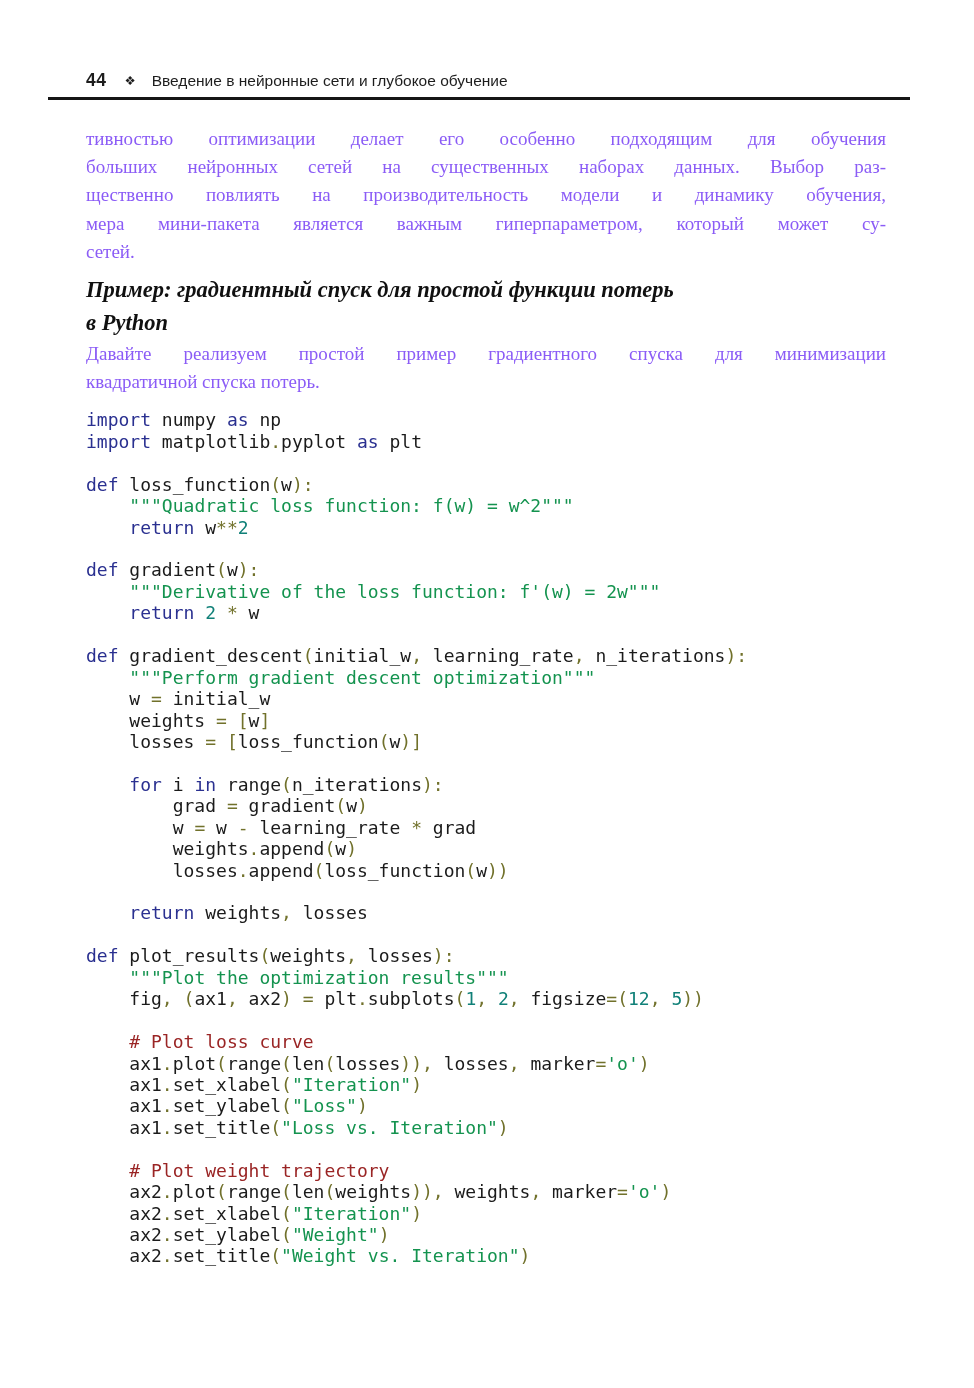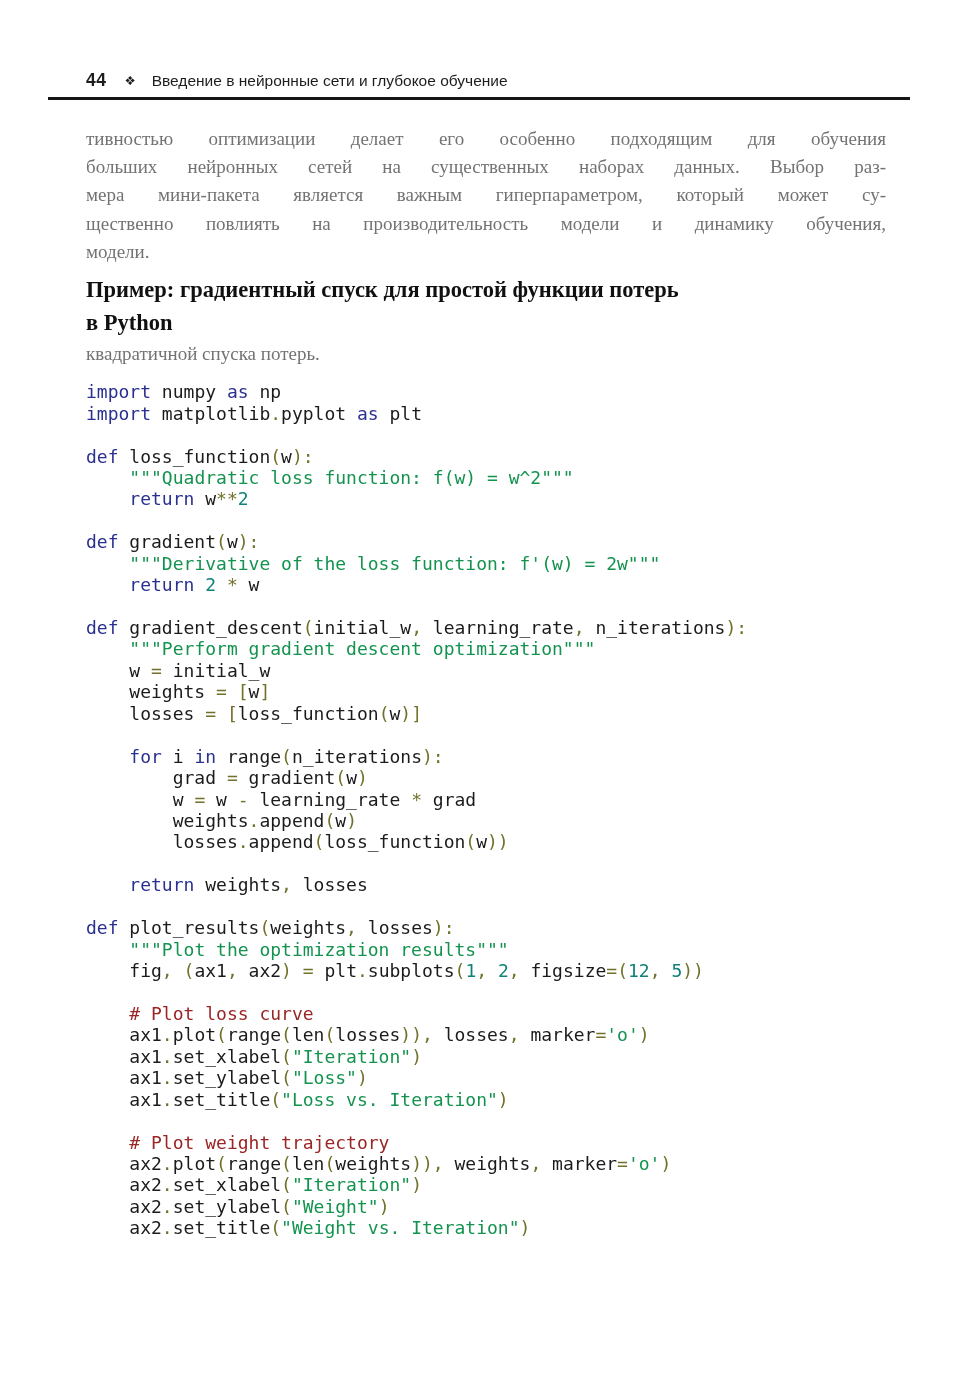--- a/index.html
+++ b/index.html
@@ -21,30 +21,30 @@
     font-family:"Liberation Sans",sans-serif;
     height:21px;
   }
   .pg-num{font-size:17.5px;font-weight:bold;color:#1d1d1d;letter-spacing:.5px;}
   .sep-icon{font-size:12.5px;color:#1d1d1d;margin-left:18px;margin-right:16px;position:relative;top:-1px;}
   .run-title{font-size:15.5px;color:#1d1d1d;text-align:right;}
   .rule{margin-left:-38px;width:862px;height:3px;background:#161616;margin-top:6px;}
   .para{
     font-family:"Liberation Serif",serif;
     font-size:19px;line-height:28.2px;
-    width:800px;color:#737373;
+    width:800px;color:#8b5cf6;
   }
   .para1{margin-top:25px;}
   .para2{margin-top:1px;}
   .bline{text-align:left;}
   .jline{text-align:justify;text-align-last:justify;}
   .heading{
     margin-top:7px;
     font-family:"Liberation Serif",serif;
-    font-weight:bold;
+    font-style:italic;font-weight:bold;
     font-size:22.5px;line-height:33px;color:#101010;
     width:820px;
   }
   .code{
     margin-top:13px;
     font-family:"DejaVu Sans Mono",monospace;
     font-size:18px;line-height:21.45px;
     color:var(--pl);
   }
   .code-line{height:21.45px;white-space:pre;}
@@ -62,28 +62,29 @@
   <header class="hdr">
     <span class="pg-num">44</span>
     <span class="sep-icon">❖</span>
     <span class="run-title">Введение в нейронные сети и глубокое обучение</span>
   </header>
   <div class="rule"></div>
 
   <div class="para para1" id="para1">
       <div class="bline jline">тивностью оптимизации делает его особенно подходящим для обучения</div>
       <div class="bline jline">больших нейронных сетей на существенных наборах данных. Выбор раз-</div>
+      <div class="bline jline">щественно повлиять на производительность модели и динамику обучения,</div>
       <div class="bline jline">мера мини-пакета является важным гиперпараметром, который может су-</div>
-      <div class="bline jline">щественно повлиять на производительность модели и динамику обучения,</div>
-      <div class="bline">модели.</div>
+      <div class="bline">сетей.</div>
     </div>
 
   <h2 class="heading" id="heading">
       <div class="bline">Пример: градиентный спуск для простой функции потерь</div>
       <div class="bline">в Python</div>
     </h2>
 
   <div class="para para2" id="para2">
+      <div class="bline jline">Давайте реализуем простой пример градиентного спуска для минимизации</div>
       <div class="bline">квадратичной спуска потерь.</div>
     </div>
 
   <pre class="code" id="code"><div class="code-line"><span class="tk-kw">import</span><span class="tk-pl"> numpy </span><span class="tk-kw">as</span><span class="tk-pl"> np</span></div><div class="code-line"><span class="tk-kw">import</span><span class="tk-pl"> matplotlib</span><span class="tk-op">.</span><span class="tk-pl">pyplot </span><span class="tk-kw">as</span><span class="tk-pl"> plt</span></div><div class="code-line">&nbsp;</div><div class="code-line"><span class="tk-kw">def</span><span class="tk-pl"> loss_function</span><span class="tk-op">(</span><span class="tk-pl">w</span><span class="tk-op">):</span></div><div class="code-line"><span class="tk-pl">    </span><span class="tk-st">"""Quadratic loss function: f(w) = w^2"""</span></div><div class="code-line"><span class="tk-pl">    </span><span class="tk-kw">return</span><span class="tk-pl"> w</span><span class="tk-op">**</span><span class="tk-nu">2</span></div><div class="code-line">&nbsp;</div><div class="code-line"><span class="tk-kw">def</span><span class="tk-pl"> gradient</span><span class="tk-op">(</span><span class="tk-pl">w</span><span class="tk-op">):</span></div><div class="code-line"><span class="tk-pl">    </span><span class="tk-st">"""Derivative of the loss function: f'(w) = 2w"""</span></div><div class="code-line"><span class="tk-pl">    </span><span class="tk-kw">return</span><span class="tk-pl"> </span><span class="tk-nu">2</span><span class="tk-pl"> </span><span class="tk-op">*</span><span class="tk-pl"> w</span></div><div class="code-line">&nbsp;</div><div class="code-line"><span class="tk-kw">def</span><span class="tk-pl"> gradient_descent</span><span class="tk-op">(</span><span class="tk-pl">initial_w</span><span class="tk-op">,</span><span class="tk-pl"> learning_rate</span><span class="tk-op">,</span><span class="tk-pl"> n_iterations</span><span class="tk-op">):</span></div><div class="code-line"><span class="tk-pl">    </span><span class="tk-st">"""Perform gradient descent optimization"""</span></div><div class="code-line"><span class="tk-pl">    w </span><span class="tk-op">=</span><span class="tk-pl"> initial_w</span></div><div class="code-line"><span class="tk-pl">    weights </span><span class="tk-op">=</span><span class="tk-pl"> </span><span class="tk-op">[</span><span class="tk-pl">w</span><span class="tk-op">]</span></div><div class="code-line"><span class="tk-pl">    losses </span><span class="tk-op">=</span><span class="tk-pl"> </span><span class="tk-op">[</span><span class="tk-pl">loss_function</span><span class="tk-op">(</span><span class="tk-pl">w</span><span class="tk-op">)]</span></div><div class="code-line">&nbsp;</div><div class="code-line"><span class="tk-pl">    </span><span class="tk-kw">for</span><span class="tk-pl"> i </span><span class="tk-kw">in</span><span class="tk-pl"> range</span><span class="tk-op">(</span><span class="tk-pl">n_iterations</span><span class="tk-op">):</span></div><div class="code-line"><span class="tk-pl">        grad </span><span class="tk-op">=</span><span class="tk-pl"> gradient</span><span class="tk-op">(</span><span class="tk-pl">w</span><span class="tk-op">)</span></div><div class="code-line"><span class="tk-pl">        w </span><span class="tk-op">=</span><span class="tk-pl"> w </span><span class="tk-op">-</span><span class="tk-pl"> learning_rate </span><span class="tk-op">*</span><span class="tk-pl"> grad</span></div><div class="code-line"><span class="tk-pl">        weights</span><span class="tk-op">.</span><span class="tk-pl">append</span><span class="tk-op">(</span><span class="tk-pl">w</span><span class="tk-op">)</span></div><div class="code-line"><span class="tk-pl">        losses</span><span class="tk-op">.</span><span class="tk-pl">append</span><span class="tk-op">(</span><span class="tk-pl">loss_function</span><span class="tk-op">(</span><span class="tk-pl">w</span><span class="tk-op">))</span></div><div class="code-line">&nbsp;</div><div class="code-line"><span class="tk-pl">    </span><span class="tk-kw">return</span><span class="tk-pl"> weights</span><span class="tk-op">,</span><span class="tk-pl"> losses</span></div><div class="code-line">&nbsp;</div><div class="code-line"><span class="tk-kw">def</span><span class="tk-pl"> plot_results</span><span class="tk-op">(</span><span class="tk-pl">weights</span><span class="tk-op">,</span><span class="tk-pl"> losses</span><span class="tk-op">):</span></div><div class="code-line"><span class="tk-pl">    </span><span class="tk-st">"""Plot the optimization results"""</span></div><div class="code-line"><span class="tk-pl">    fig</span><span class="tk-op">,</span><span class="tk-pl"> </span><span class="tk-op">(</span><span class="tk-pl">ax1</span><span class="tk-op">,</span><span class="tk-pl"> ax2</span><span class="tk-op">)</span><span class="tk-pl"> </span><span class="tk-op">=</span><span class="tk-pl"> plt</span><span class="tk-op">.</span><span class="tk-pl">subplots</span><span class="tk-op">(</span><span class="tk-nu">1</span><span class="tk-op">,</span><span class="tk-pl"> </span><span class="tk-nu">2</span><span class="tk-op">,</span><span class="tk-pl"> figsize</span><span class="tk-op">=(</span><span class="tk-nu">12</span><span class="tk-op">,</span><span class="tk-pl"> </span><span class="tk-nu">5</span><span class="tk-op">))</span></div><div class="code-line">&nbsp;</div><div class="code-line"><span class="tk-pl">    </span><span class="tk-cm"># Plot loss curve</span></div><div class="code-line"><span class="tk-pl">    ax1</span><span class="tk-op">.</span><span class="tk-pl">plot</span><span class="tk-op">(</span><span class="tk-pl">range</span><span class="tk-op">(</span><span class="tk-pl">len</span><span class="tk-op">(</span><span class="tk-pl">losses</span><span class="tk-op">)),</span><span class="tk-pl"> losses</span><span class="tk-op">,</span><span class="tk-pl"> marker</span><span class="tk-op">=</span><span class="tk-st">'o'</span><span class="tk-op">)</span></div><div class="code-line"><span class="tk-pl">    ax1</span><span class="tk-op">.</span><span class="tk-pl">set_xlabel</span><span class="tk-op">(</span><span class="tk-st">"Iteration"</span><span class="tk-op">)</span></div><div class="code-line"><span class="tk-pl">    ax1</span><span class="tk-op">.</span><span class="tk-pl">set_ylabel</span><span class="tk-op">(</span><span class="tk-st">"Loss"</span><span class="tk-op">)</span></div><div class="code-line"><span class="tk-pl">    ax1</span><span class="tk-op">.</span><span class="tk-pl">set_title</span><span class="tk-op">(</span><span class="tk-st">"Loss vs. Iteration"</span><span class="tk-op">)</span></div><div class="code-line">&nbsp;</div><div class="code-line"><span class="tk-pl">    </span><span class="tk-cm"># Plot weight trajectory</span></div><div class="code-line"><span class="tk-pl">    ax2</span><span class="tk-op">.</span><span class="tk-pl">plot</span><span class="tk-op">(</span><span class="tk-pl">range</span><span class="tk-op">(</span><span class="tk-pl">len</span><span class="tk-op">(</span><span class="tk-pl">weights</span><span class="tk-op">)),</span><span class="tk-pl"> weights</span><span class="tk-op">,</span><span class="tk-pl"> marker</span><span class="tk-op">=</span><span class="tk-st">'o'</span><span class="tk-op">)</span></div><div class="code-line"><span class="tk-pl">    ax2</span><span class="tk-op">.</span><span class="tk-pl">set_xlabel</span><span class="tk-op">(</span><span class="tk-st">"Iteration"</span><span class="tk-op">)</span></div><div class="code-line"><span class="tk-pl">    ax2</span><span class="tk-op">.</span><span class="tk-pl">set_ylabel</span><span class="tk-op">(</span><span class="tk-st">"Weight"</span><span class="tk-op">)</span></div><div class="code-line"><span class="tk-pl">    ax2</span><span class="tk-op">.</span><span class="tk-pl">set_title</span><span class="tk-op">(</span><span class="tk-st">"Weight vs. Iteration"</span><span class="tk-op">)</span></div></pre>
 </div>
 
 </body></html>

